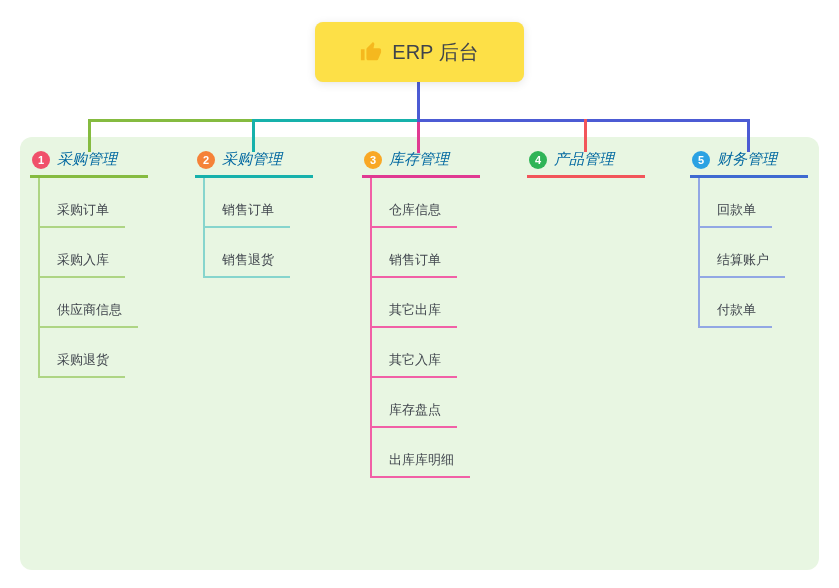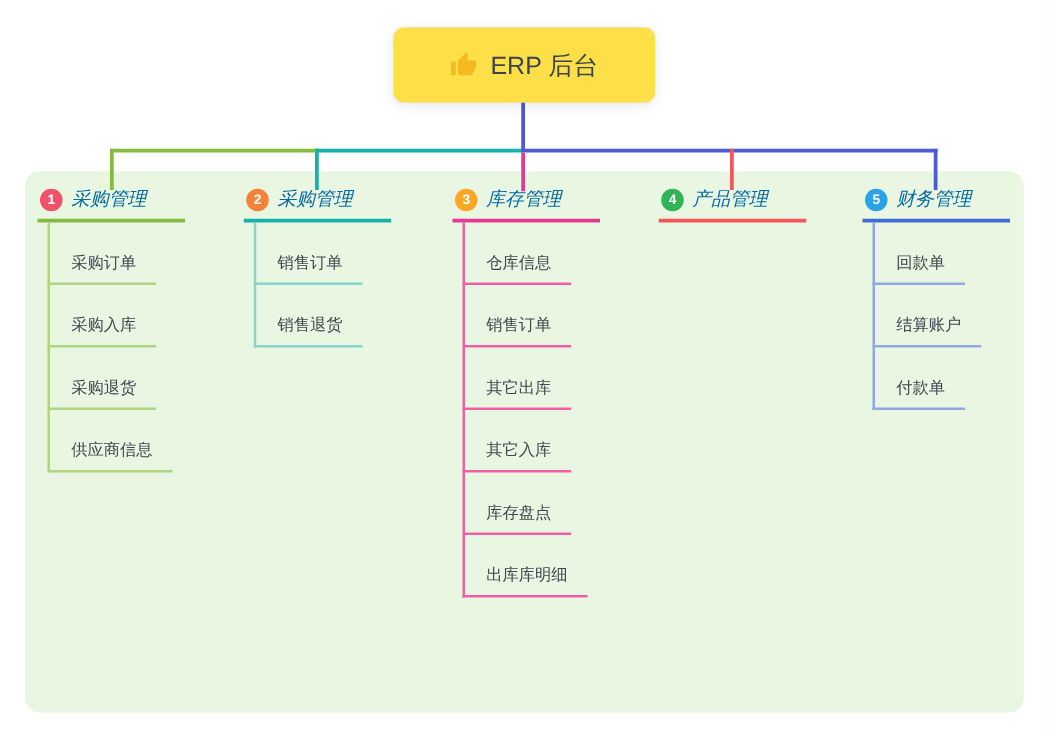--- a/index.html
+++ b/index.html
@@ -98,24 +98,24 @@
       <span class="branch-label">采购管理</span>
     </div>
     <div class="children">
       <div class="child-row">
           <span class="child">采购订单</span>
         </div>
       <div class="child-row">
           <span class="child">采购入库</span>
         </div>
       <div class="child-row">
-          <span class="child">采购退货</span>
+          <span class="child">供应商信息</span>
         </div>
       <div class="child-row">
-          <span class="child">供应商信息</span>
+          <span class="child">采购退货</span>
         </div>
     </div>
   </div>
 
   <div class="branch" id="b2" style="--main: #16b1ab; --light: #86d5cd; --badge: #f58238;">
     <div class="branch-header">
       <span class="badge">2</span>
       <span class="branch-label">采购管理</span>
     </div>
     <div class="children">

